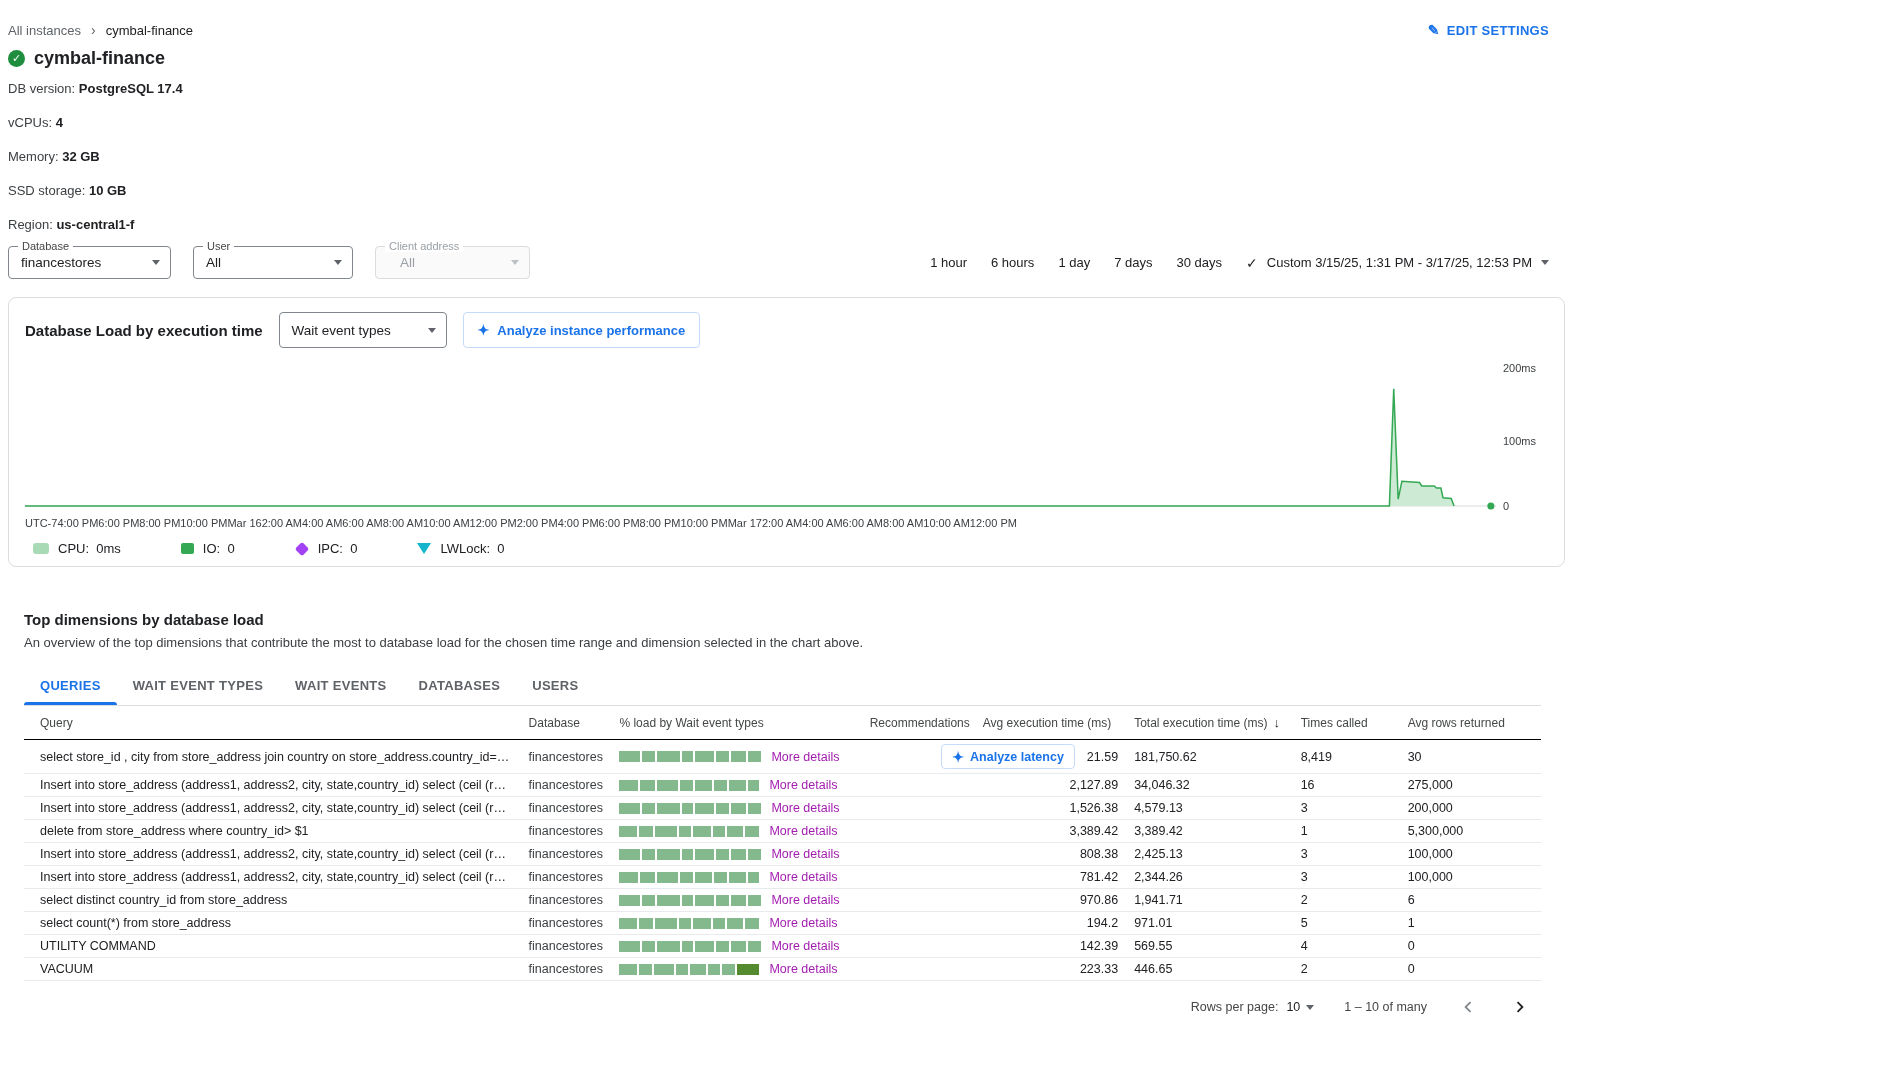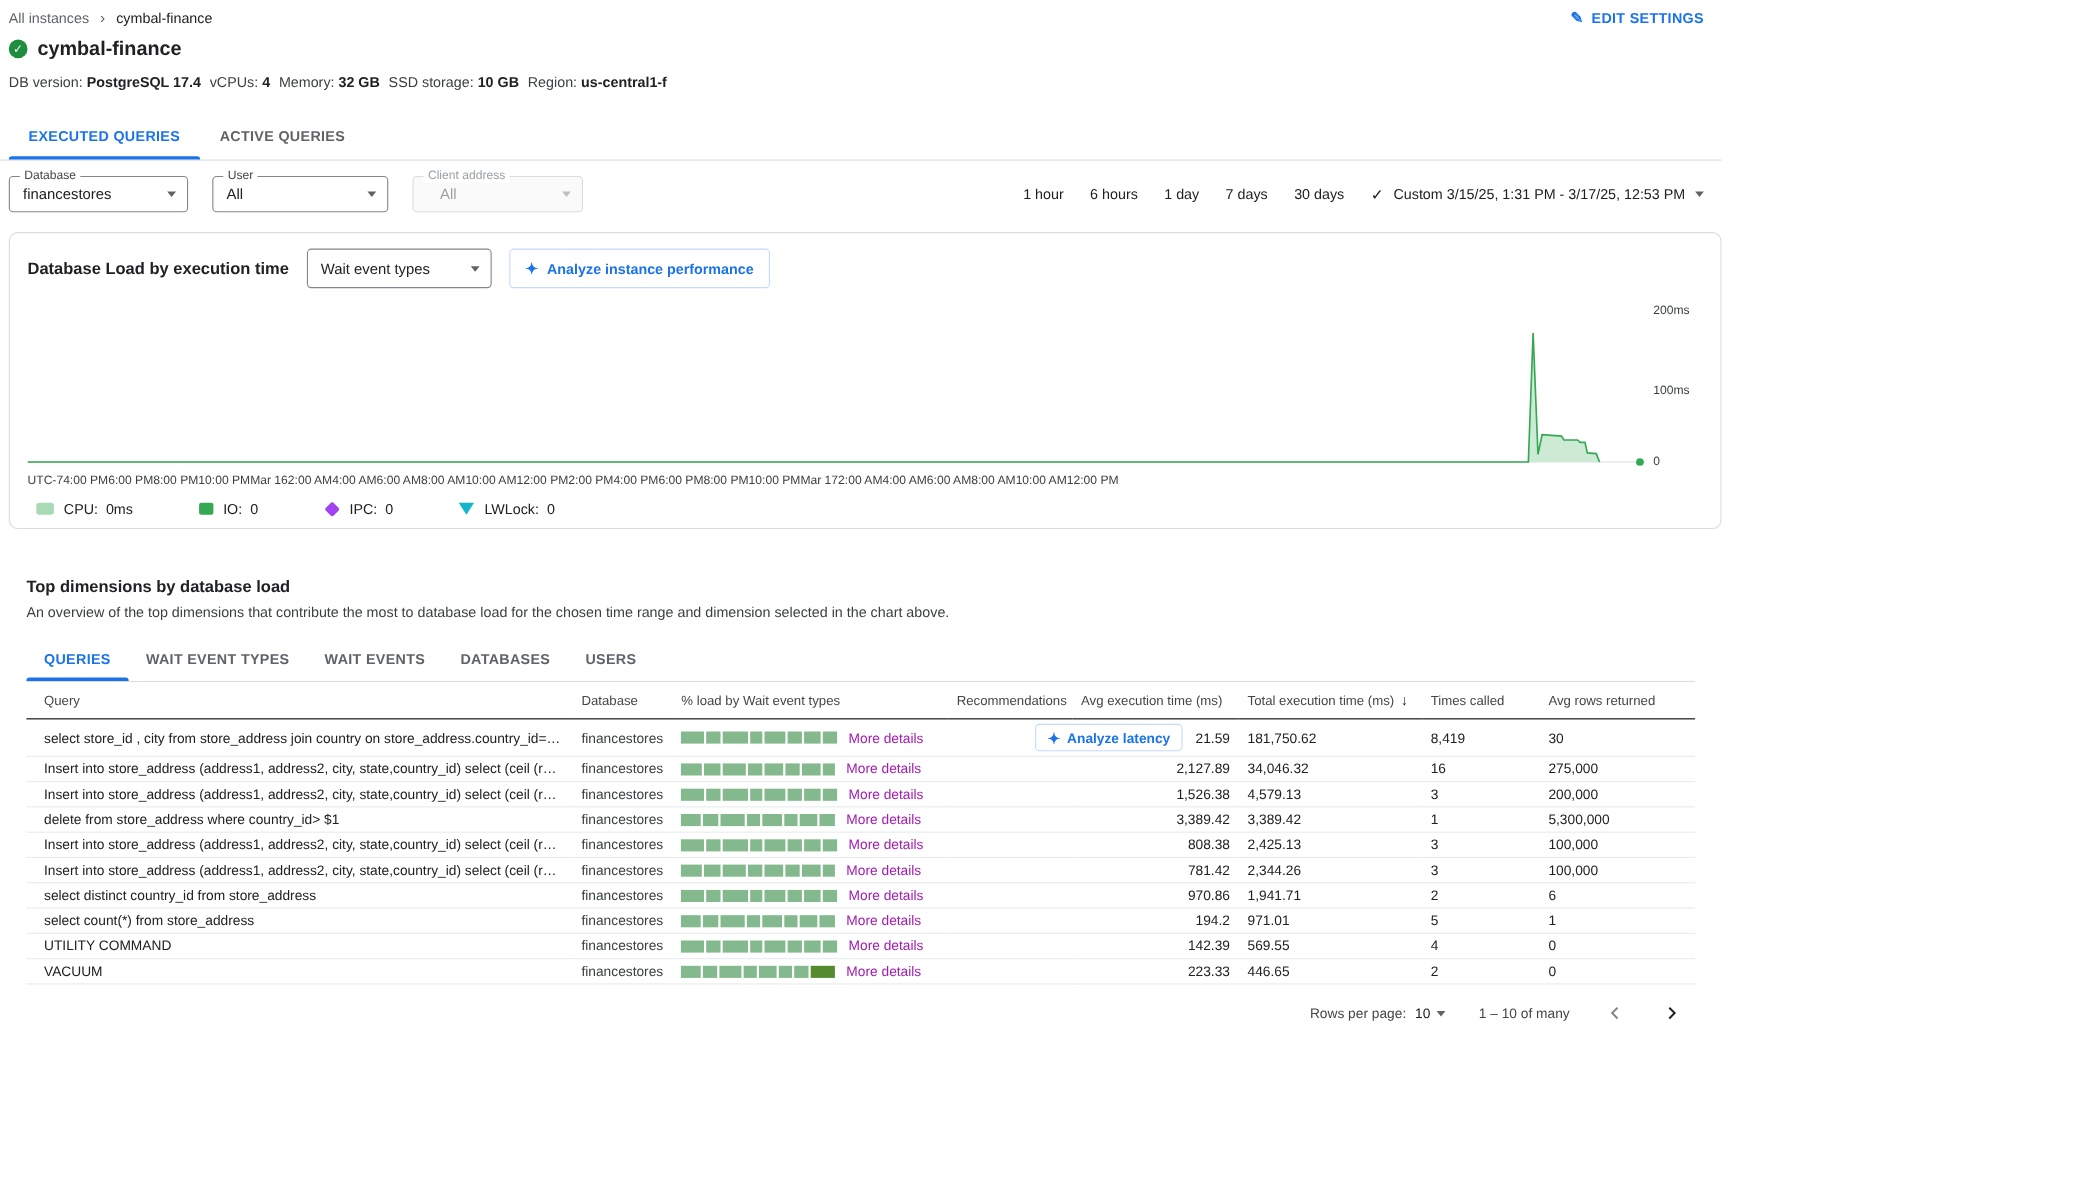--- a/index.html
+++ b/index.html
@@ -5,38 +5,38 @@
   * { box-sizing: border-box; margin: 0; padding: 0; }
   html, body { background: #fff; }
   body {
     font-family: "Liberation Sans", sans-serif;
     color: #202124;
     font-size: 13px;
     width: 1893px;
     height: 1075px;
     overflow: hidden;
   }
-  .page { width: 1565px; }
+  .page { width: 1565px; margin-top: 14px; }
 
   
   .topbar { display: flex; justify-content: space-between; align-items: center; padding: 8px 16px 0 8px; }
   .breadcrumb { display: flex; align-items: center; gap: 10px; font-size: 13px; }
   .crumb-link { color: #5f6368; text-decoration: none; cursor: pointer; }
   .crumb-sep { color: #5f6368; font-size: 14px; }
   .crumb-current { color: #202124; }
   .edit-settings { display: flex; align-items: center; gap: 7px; background: none; border: none;
     color: var(--accent); font-size: 13px; font-weight: 700; letter-spacing: .3px; cursor: pointer; font-family: inherit; }
   .pencil { font-size: 14px; }
 
   
   .title-row { display: flex; align-items: center; gap: 9px; padding: 10px 8px 0; }
   .status-icon { width: 17px; height: 17px; border-radius: 50%; background: var(--status-green);
     color: #fff; display: inline-flex; align-items: center; justify-content: center; font-size: 11px; flex: none; }
   .page-title { font-size: 18px; font-weight: 700; color: #202124; }
-  .meta-row { display: flex; gap: 8px; padding: 12px 8px 0; font-size: 13px; color: #3c4043; }
+  .meta-row { display: flex; gap: 19px; padding: 12px 8px 0; font-size: 13px; color: #3c4043; flex-direction: column; }
   .meta-item b { color: #202124; font-weight: 700; }
 
   
   .main-tabs { display: flex; border-bottom: 1px solid #dadce0; margin-top: 20px; padding-left: 8px; }
   .tab { padding: 14px 18px; font-size: 13px; font-weight: 700; letter-spacing: .3px; color: #5f6368;
     cursor: pointer; position: relative; }
   .tab.active { color: var(--accent); }
   .tab.active::after { content: ""; position: absolute; left: 0; right: 0; bottom: 0; height: 3px;
     background: var(--accent); border-radius: 3px 3px 0 0; }
 
@@ -143,24 +143,20 @@
   </div>
 
   <div class="meta-row">
       <span class="meta-item">DB version: <b>PostgreSQL 17.4</b></span>
       <span class="meta-item">vCPUs: <b>4</b></span>
       <span class="meta-item">Memory: <b>32 GB</b></span>
       <span class="meta-item">SSD storage: <b>10 GB</b></span>
       <span class="meta-item">Region: <b>us-central1-f</b></span>
     </div>
 
-  <div class="main-tabs">
-    <div class="tab active">EXECUTED QUERIES</div>
-    <div class="tab">ACTIVE QUERIES</div>
-  </div>
 
   <div class="filter-row">
     <div class="mselect w-db">
       <span class="flabel">Database</span>
       <span class="mval">financestores</span>
       <span class="caret"></span>
     </div>
     <div class="mselect w-user">
       <span class="flabel">User</span>
       <span class="mval">All</span>

